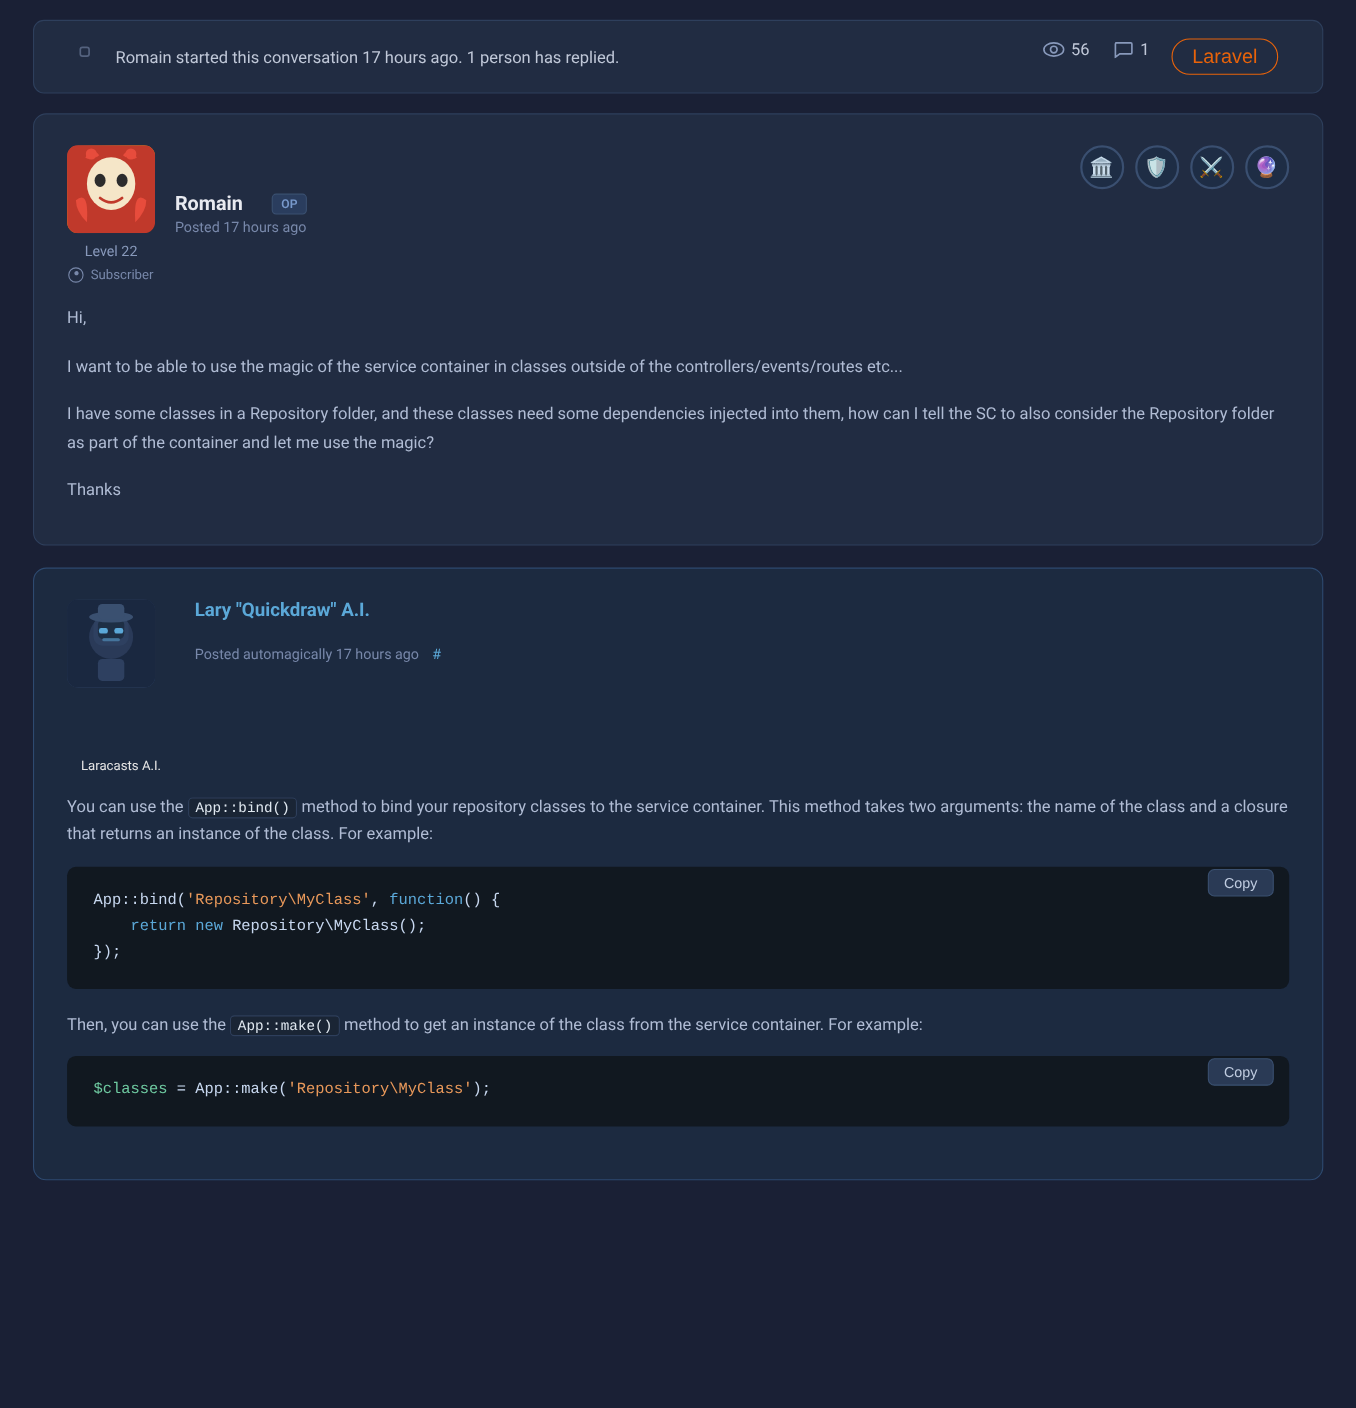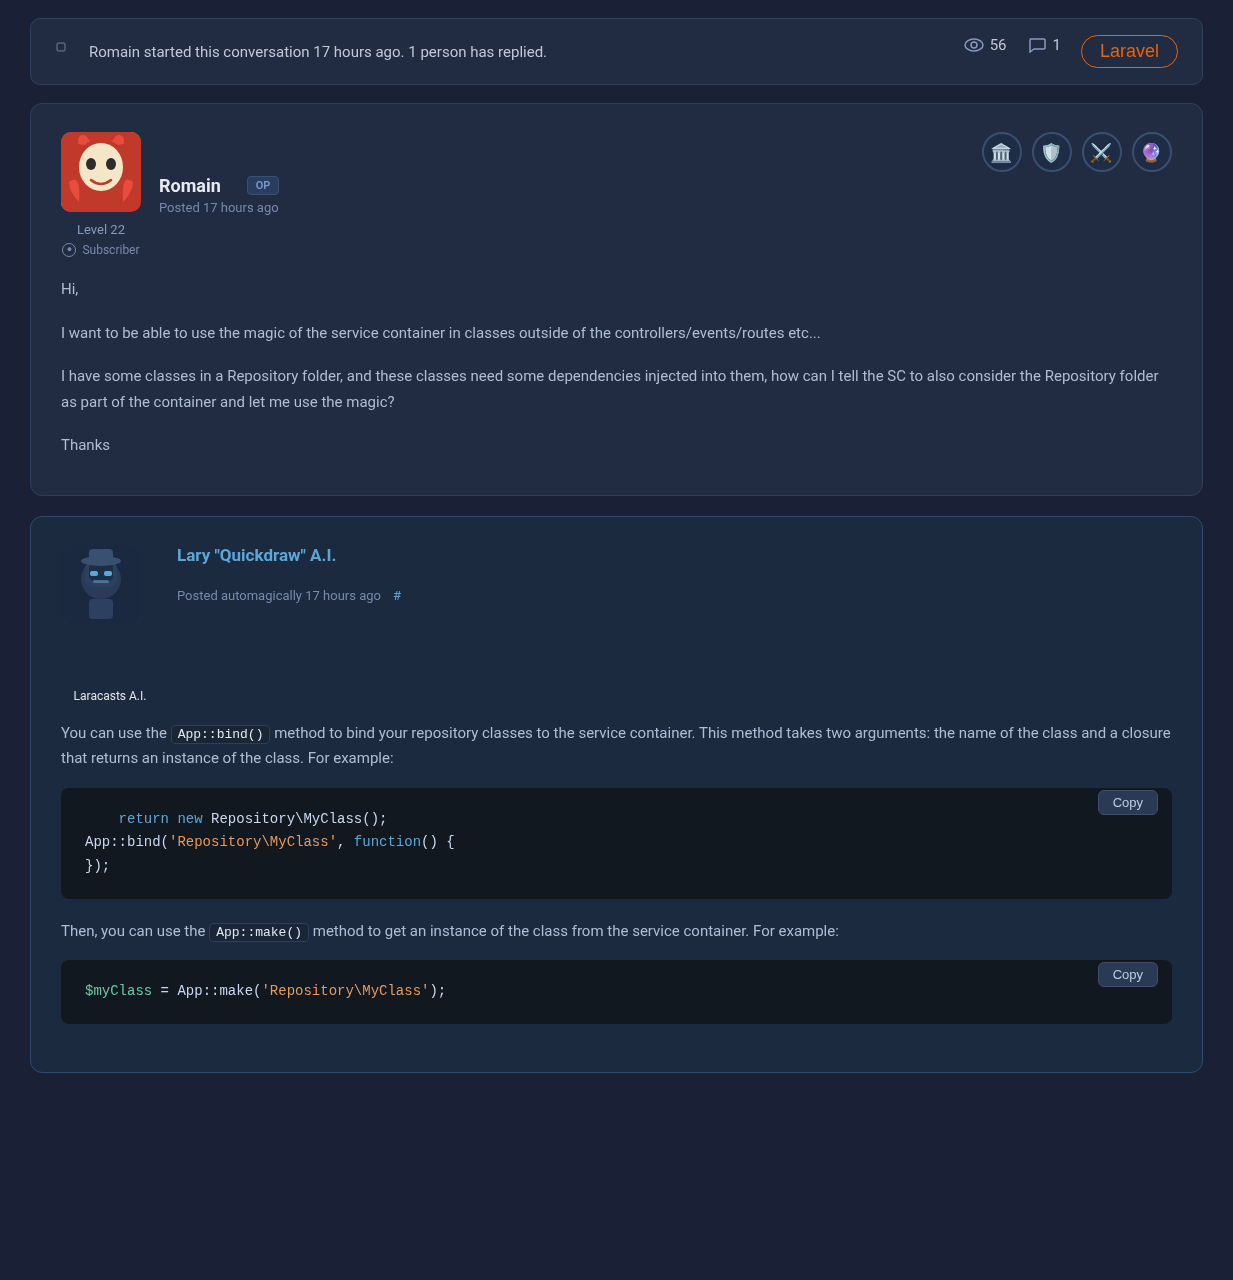--- a/index.html
+++ b/index.html
@@ -11,21 +11,21 @@
       width: 1233px;
       overflow-x: hidden;
     }
 
     
     .info-bar {
       background-color: #212c42;
       border: 1px solid #2e3f5c;
       border-radius: 10px;
       margin: 18px 30px 18px 30px;
-      padding: 16px 24px;
+      padding: 16px 40px;
       display: flex;
       align-items: center;
       justify-content: space-between;
     }
     .info-bar-left {
       display: flex;
       align-items: center;
       gap: 8px;
       color: #c0c8d8;
       font-size: 15px;
@@ -435,28 +435,28 @@
   </div>
 
   <div class="ai-body">
 
     <p>
       <span>You can use the </span><span class="inline-code">App::bind()</span><span> method to bind your repository classes to the service container. This method takes two arguments: the name of the class and a closure that returns an instance of the class. For example:</span>
     </p>
 
     <div class="code-block">
       <button class="copy-btn">Copy</button>
+      <span class="code-line"><span class="code-white">App::bind(</span><span class="code-string">'Repository\MyClass'</span><span class="code-white">, </span><span class="code-keyword">function</span><span class="code-white">() {</span></span>
       <span class="code-line"><span class="code-keyword">    return new</span><span class="code-white"> Repository\MyClass();</span></span>
-      <span class="code-line"><span class="code-white">App::bind(</span><span class="code-string">'Repository\MyClass'</span><span class="code-white">, </span><span class="code-keyword">function</span><span class="code-white">() {</span></span>
       <span class="code-line"><span class="code-white">});</span></span>
     </div>
 
     <p>
       <span>Then, you can use the </span><span class="inline-code">App::make()</span><span> method to get an instance of the class from the service container. For example:</span>
     </p>
 
     <div class="code-block">
       <button class="copy-btn">Copy</button>
-      <span class="code-line"><span class="code-var">$myClass</span><span class="code-white"> = App::make(</span><span class="code-string">'Repository\MyClass'</span><span class="code-white">);</span></span>
+      <span class="code-line"><span class="code-var">$classes</span><span class="code-white"> = App::make(</span><span class="code-string">'Repository\MyClass'</span><span class="code-white">);</span></span>
     </div>
 
   </div>
 </div>
 
 </body></html>

